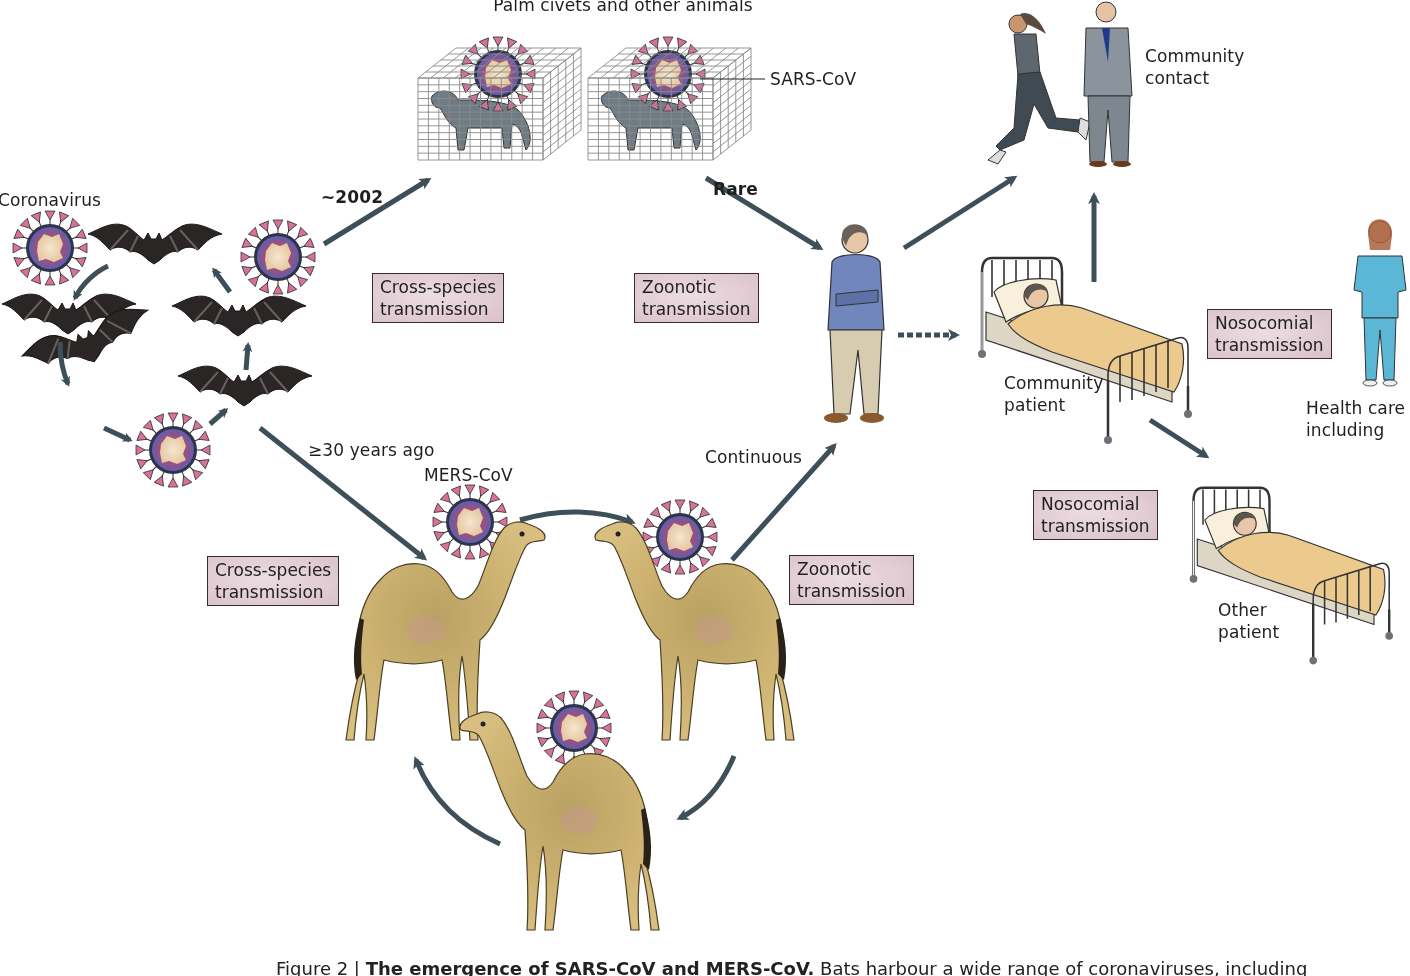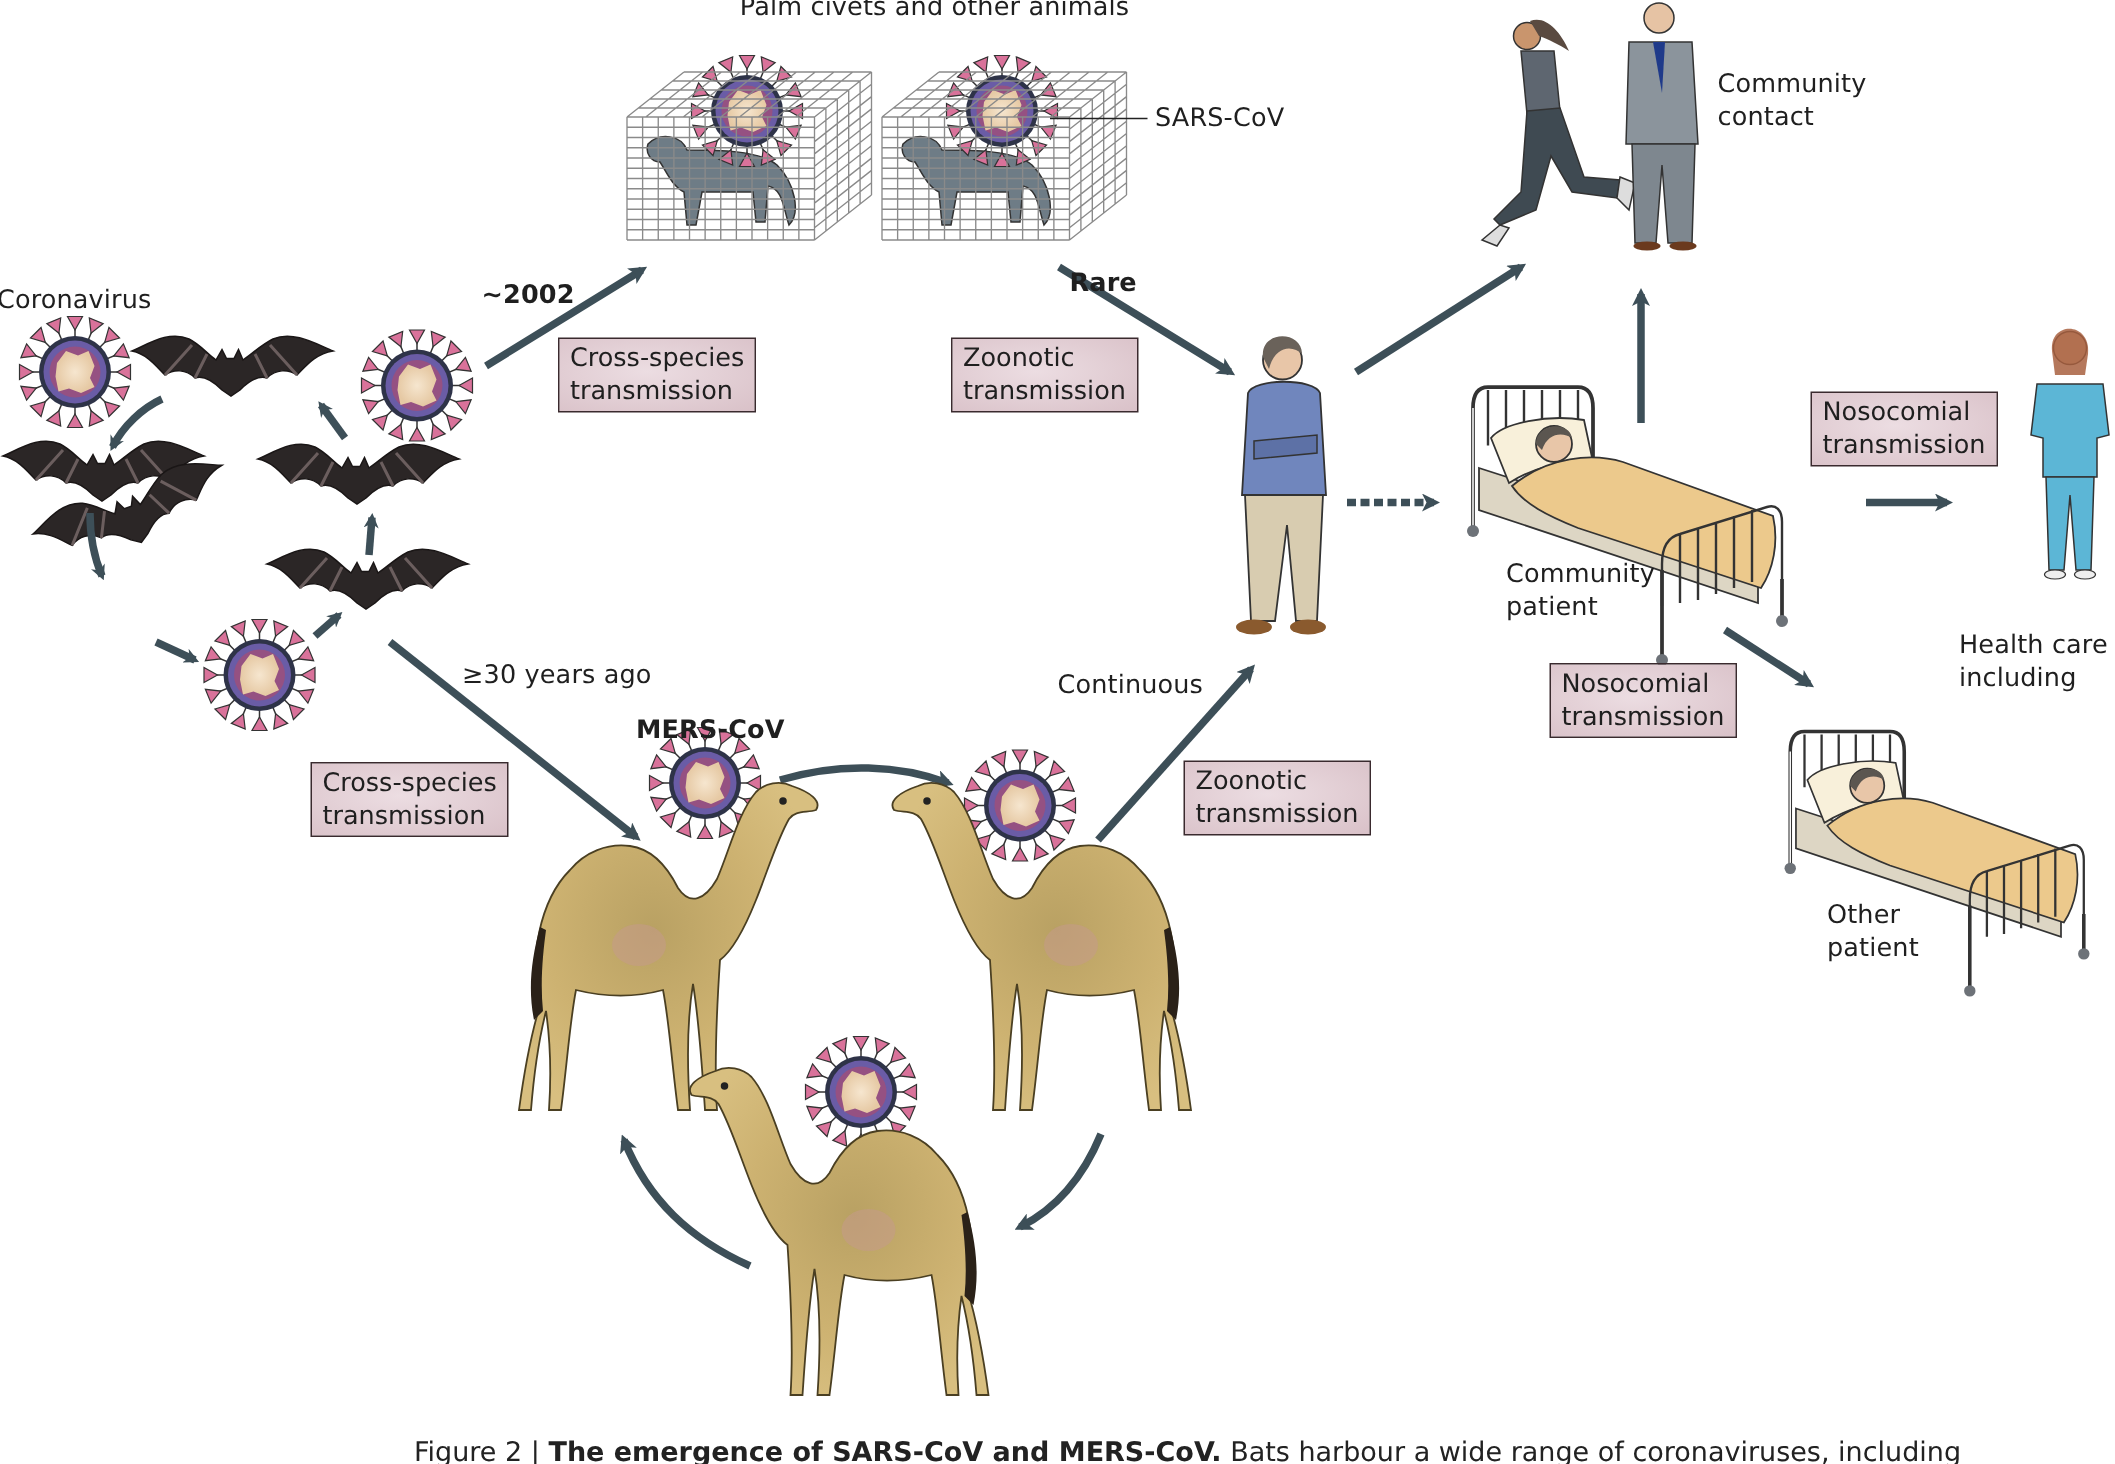--- a/index.html
+++ b/index.html
@@ -1,21 +1,21 @@
 <!DOCTYPE html>
 <html><head>
 <meta charset="utf-8">
 <style>
   html, body { margin: 0; padding: 0; background: #ffffff; }
   body { width: 1410px; height: 976px; position: relative; overflow: hidden;
          font-family: "DejaVu Sans", sans-serif; color: #1f1f1f; }
   #stage { position: absolute; left: 0; top: 0; width: 1207px; height: 976px; }
   .txt { position: absolute; font-size: 17px; line-height: 22px; color: #1f1f1f; white-space: nowrap; letter-spacing: 0.1px; }
   .box { position: absolute; border: 1.5px solid #3a2a2e; background: radial-gradient(ellipse at 45% 45%, #ecdde2 0%, #d9c1c8 100%);
-         font-size: 17px; line-height: 22px; padding: 2px 7px; color: #1f1f1f; white-space: nowrap; }
+         font-size: 17px; line-height: 22px; padding: 2px 7px; color: #1f1f1f; white-space: nowrap; margin-top: 48px; }
   .box span { display: block; }
   .caption { position: absolute; left: 276px; top: 958px; font-size: 18px; white-space: nowrap; color: #222; }
   .caption b { font-weight: bold; }
 </style>
 </head>
 <body>
 
 <div id="stage">
   <svg id="art" width="1410" height="976" viewBox="0 0 1410 976" xmlns="http://www.w3.org/2000/svg">
     <defs>
@@ -244,36 +244,36 @@
 
   
   <div class="txt" style="left:473px; top:-6px; text-align:center; width:300px;">
     <div>Palm civets and other animals</div>
   </div>
   <div class="txt" style="left:770px; top:68px;">SARS-CoV</div>
   <div class="txt" style="left:-2px; top:189px;">Coronavirus</div>
   <div class="txt" style="left:321px; top:186px;font-weight:bold;">~2002</div>
   <div class="txt" style="left:713px; top:178px;font-weight:bold;">Rare</div>
   <div class="txt" style="left:308px; top:439px;">≥30 years ago</div>
-  <div class="txt" style="left:424px; top:476px;font-weight:bold;">MERS-CoV</div>
+  <div class="txt" style="left:424px; top:464px;">MERS-CoV</div>
   <div class="txt" style="left:705px; top:446px;">Continuous</div>
 
   <div class="txt" style="left:1145px; top:45px;">
     <div>Community</div>
     <div>contact</div>
   </div>
   <div class="txt" style="left:1004px; top:372px;">
     <div>Community</div>
     <div>patient</div>
   </div>
   <div class="txt" style="left:1218px; top:599px;">
     <div>Other</div>
     <div>patient</div>
   </div>
-  <div class="txt" style="left:1306px; top:419px;">
+  <div class="txt" style="left:1306px; top:397px;">
     <div>Health care</div>
     <div>including</div>
   </div>
 
   
   <div class="box" style="left:372px; top:225px;">
     <span>Cross-species</span>
     <span>transmission</span>
   </div>
   <div class="box" style="left:634px; top:225px;">

